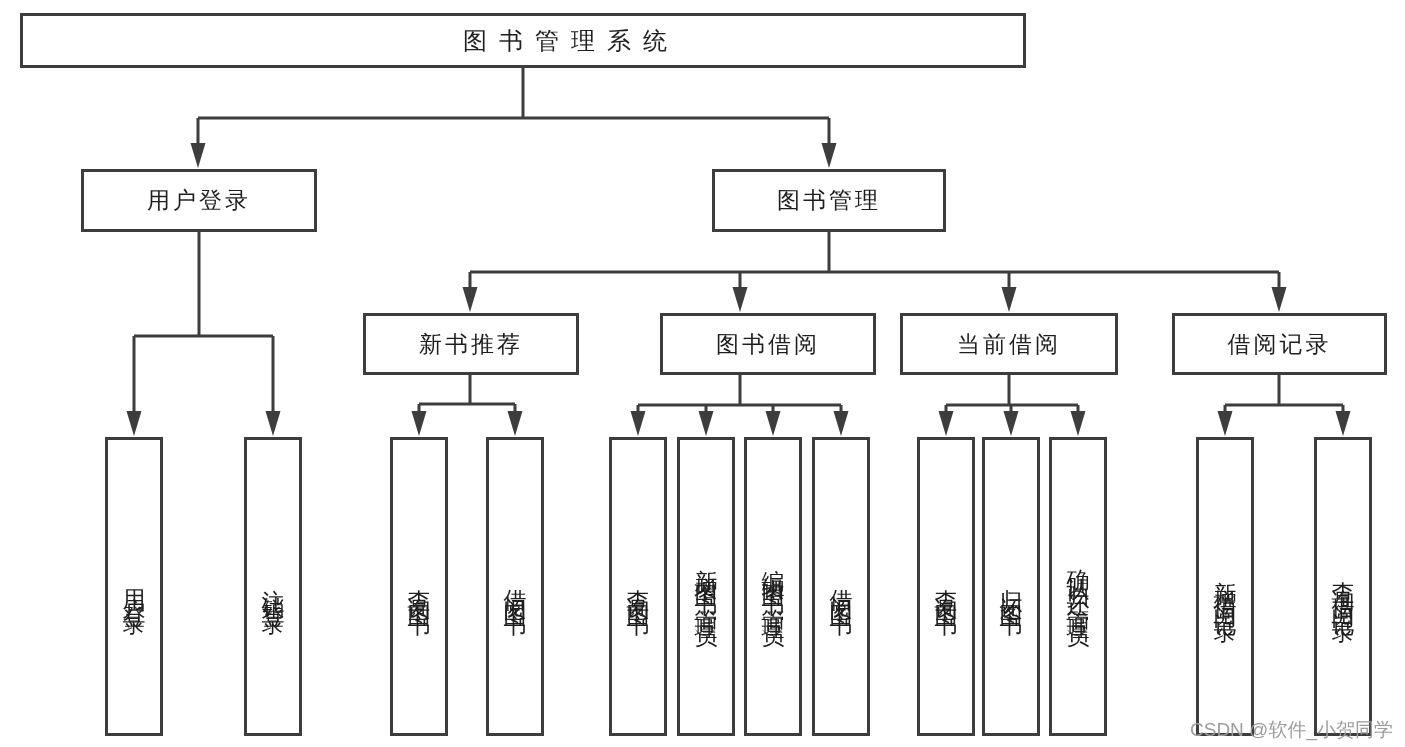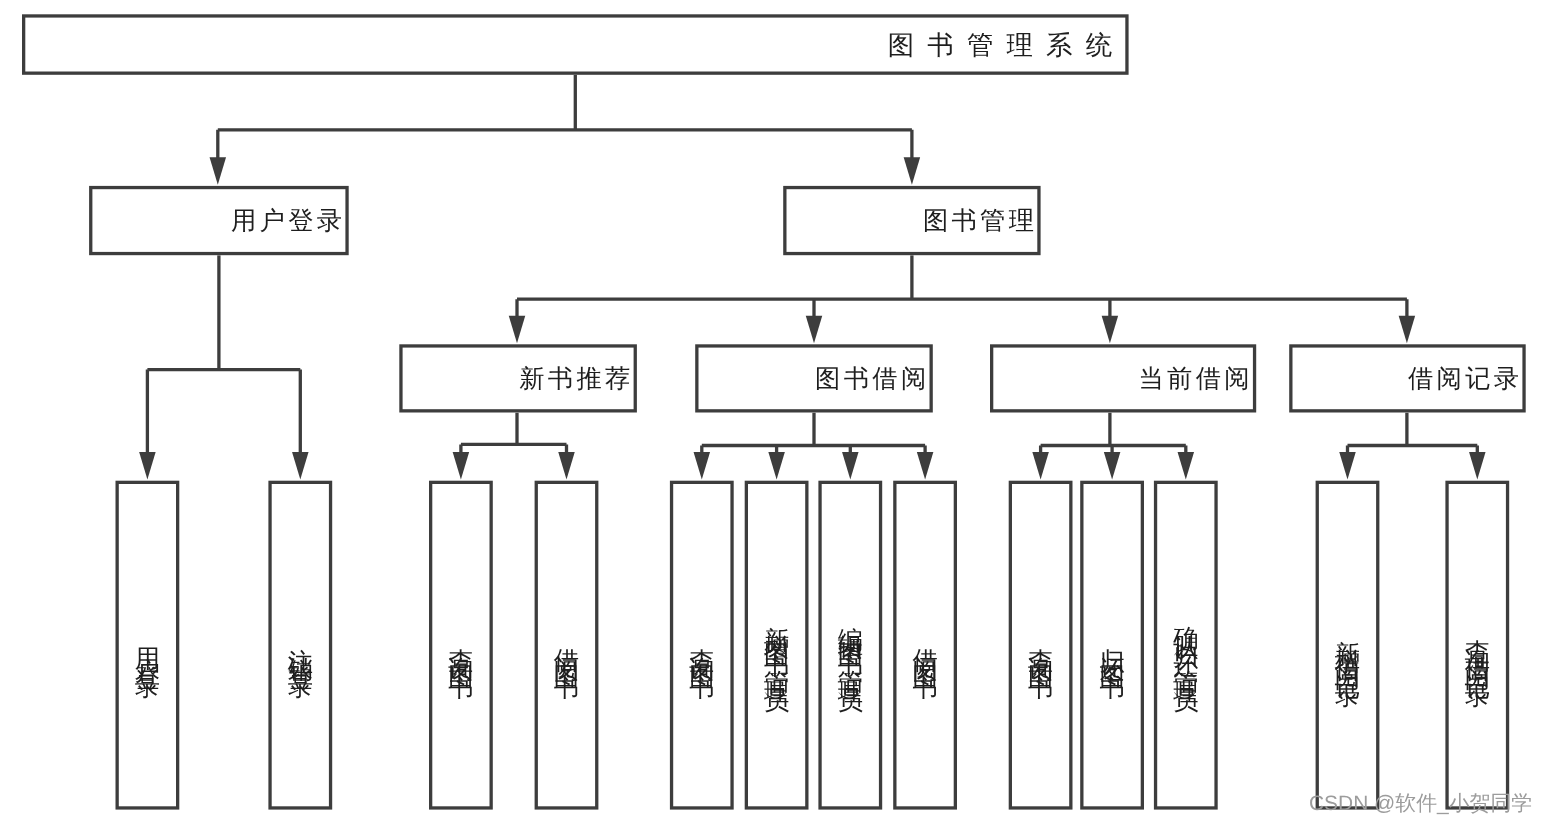--- a/index.html
+++ b/index.html
@@ -18,21 +18,21 @@
     color:var(--text);
   }
   .wires{position:absolute;left:0;top:0;width:1405px;height:747px;}
   .wires .ln{fill:none;stroke:var(--line);stroke-width:3;}
   .wires .ar{fill:var(--line);stroke:none;}
   .hbox{
     position:absolute;
     box-sizing:border-box;
     border:3px solid var(--line);
     background:var(--box-bg);
-    display:flex;align-items:center;justify-content:flex-end;
+    display:flex;align-items:center;justify-content:center;
     font-size:23px;letter-spacing:3px;
     white-space:nowrap;
   }
   .root{left:20px;top:13px;width:1006px;height:55px;font-size:24px;letter-spacing:12px;padding-left:96px;}
   .l2{top:169px;height:63px;}
   .l3{top:313px;height:62px;width:216px;}
   .vbox{
     position:absolute;
     top:437px;width:58px;height:299px;
     box-sizing:border-box;
@@ -108,24 +108,24 @@
   <div class="hbox l2" style="left:81px;width:236px;">
     <span>用户登录</span>
   </div>
   <div class="hbox l3" style="left:363px;">
     <span>新书推荐</span>
   </div>
 
   <div class="hbox l2" style="left:712px;width:234px;">
     <span>图书管理</span>
   </div>
-  <div class="hbox l3" style="left:632px;">
+  <div class="hbox l3" style="left:660px;">
     <span>图书借阅</span>
   </div>
-  <div class="hbox l3" style="left:900px;width:242px;">
+  <div class="hbox l3" style="left:900px;width:218px;">
     <span>当前借阅</span>
   </div>
   <div class="hbox l3" style="left:1172px;width:215px;">
     <span>借阅记录</span>
   </div>
 
   <div class="vbox" style="left:105px;">
     <span>用户登录</span>
   </div>
   <div class="vbox" style="left:244px;">

